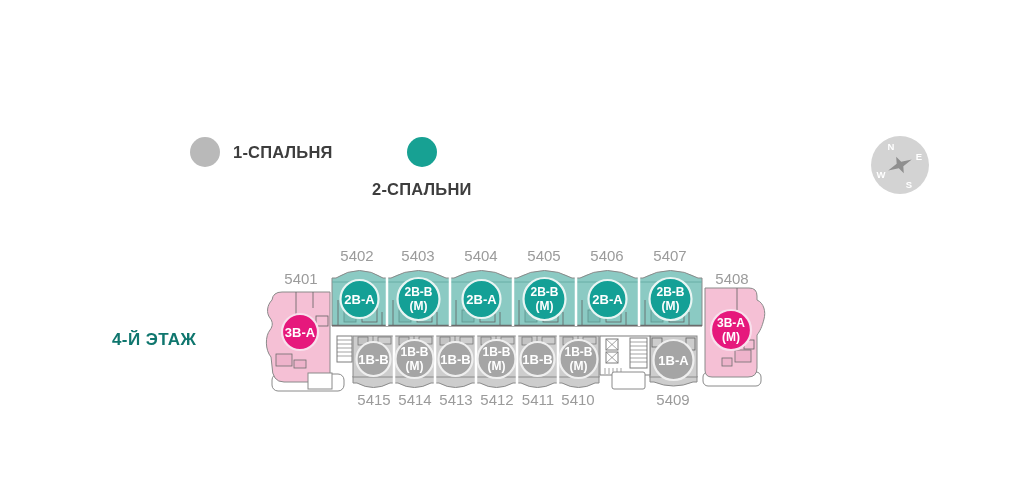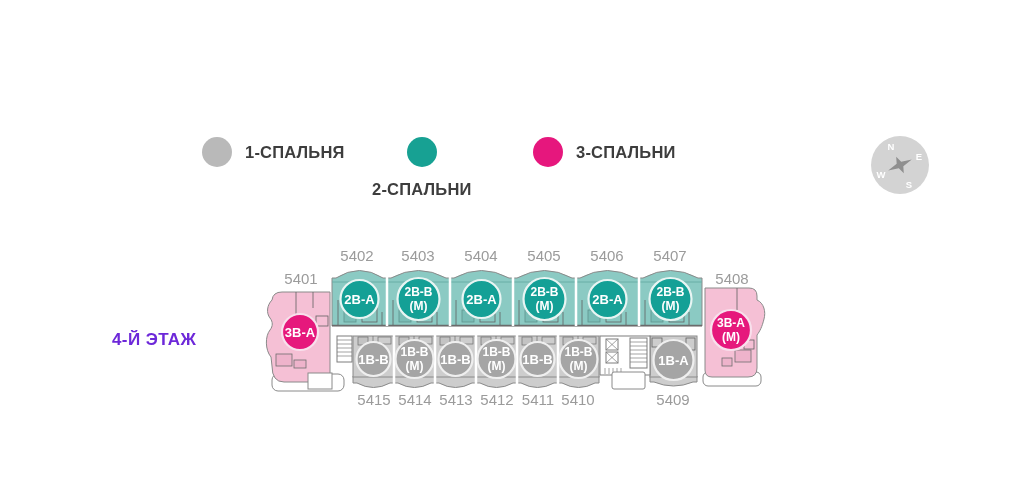--- a/index.html
+++ b/index.html
@@ -5,47 +5,43 @@
   html,body{margin:0;padding:0;background:#fff;}
   #stage{position:relative;width:1024px;height:503px;background:#fff;overflow:hidden;
          font-family:"Liberation Sans",sans-serif;}
   .legend-item{position:absolute;display:flex;align-items:center;gap:13px;height:30px;}
   .dot{width:30px;height:30px;border-radius:50%;flex:0 0 auto;}
   .dot.gray{background:#b9b9b9;}
   .dot.teal{background:#17a193;}
   .dot.pink{background:#e6177d;}
   .legend-label{font-size:16.5px;font-weight:bold;color:#3d3d3d;letter-spacing:.2px;}
   #floor-label{position:absolute;left:112px;top:330px;font-size:17px;font-weight:bold;
-               color:#6d28d9;letter-spacing:.4px;}
+               color:#0f766e;letter-spacing:.4px;}
   #compass{position:absolute;left:871px;top:136px;width:58px;height:58px;border-radius:50%;
            background:#d3d3d3;}
   .cdir{position:absolute;transform:translate(-50%,-50%);color:#fff;font-size:9.5px;font-weight:bold;}
   #plan-svg{position:absolute;left:250px;top:240px;}
   .num{font-size:15px;fill:#9b9b9b;text-anchor:middle;}
   .b1{font-size:13px;font-weight:bold;fill:#fff;text-anchor:middle;}
   .b2{font-size:12px;font-weight:bold;fill:#fff;text-anchor:middle;}
   .wall{stroke:#616161;stroke-width:.8;fill:none;}
   .hatch{stroke:#7d7d7d;stroke-width:.7;fill:none;}
 </style>
 </head>
 <body>
 
 <div id="stage">
 
-  <div class="legend-item" style="left:202px;top:137px;">
+  <div class="legend-item" style="left:190px;top:137px;">
     <span class="dot gray"></span>
     <span class="legend-label">1-СПАЛЬНЯ</span>
   </div>
   <div class="legend-item" style="left:372px;top:137px;flex-direction:column;">
     <span class="dot teal"></span>
     <span class="legend-label">2-СПАЛЬНИ</span>
-  </div>
-  <div class="legend-item" style="left:533px;top:137px;">
-    <span class="dot pink"></span>
-    <span class="legend-label">3-СПАЛЬНИ</span>
   </div>
 
   <div id="compass">
     <svg width="58" height="58">
       <polygon points="0,-9 2.5,-2.5 13,0 2.5,2.5 0,9 -2.5,2.5 -13,0 -2.5,-2.5" transform="translate(29,29) rotate(-25)" fill="#8f8f8f"></polygon>
     </svg>
     <span class="cdir" style="left:20px;top:10px;">N</span>
     <span class="cdir" style="left:48px;top:20px;">E</span>
     <span class="cdir" style="left:38px;top:48px;">S</span>
     <span class="cdir" style="left:10px;top:38px;">W</span>

